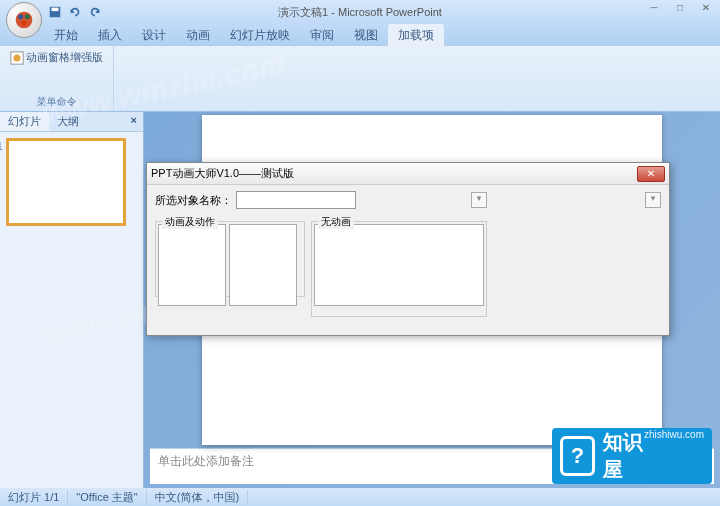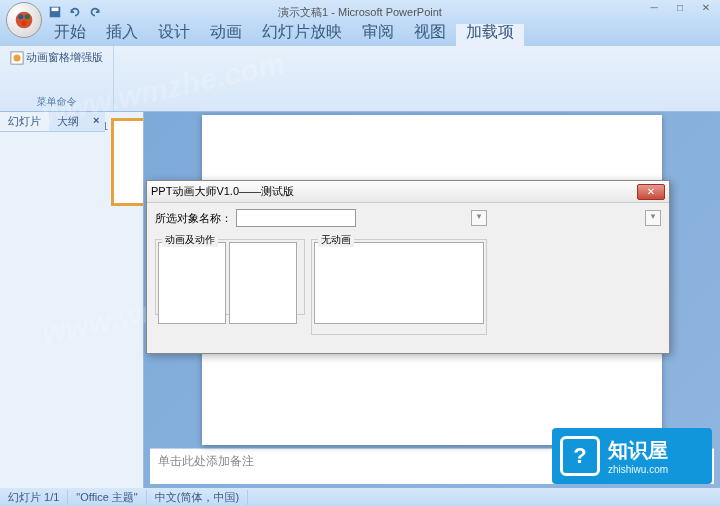--- a/index.html
+++ b/index.html
@@ -7,52 +7,52 @@
 
 .titlebar { height: 24px; background: linear-gradient(#d4e7fb,#c0dbf7); display: flex; align-items: center; position: relative; }
 .office-btn { width: 36px; height: 36px; background: radial-gradient(circle at 30% 30%, #fff, #d0d0d0); border-radius: 50%; position: absolute; left: 6px; top: 2px; z-index: 10; border: 1px solid #999; }
 .office-btn svg { width: 20px; height: 20px; margin: 7px; }
 .qat { margin-left: 46px; display: flex; gap: 2px; }
 .qat-btn { width: 18px; height: 18px; display: flex; align-items: center; justify-content: center; }
 .title-text { position: absolute; left: 50%; transform: translateX(-50%); font-size: 11px; color: #555; }
 .win-controls { position: absolute; right: 4px; top: 2px; display: flex; gap: 6px; }
 .win-btn { width: 20px; height: 14px; font-size: 10px; color: #666; text-align: center; }
 
-.ribbon-tabs { height: 22px; background: linear-gradient(#c0dbf7,#b0d0f0); display: flex; padding-left: 44px; font-size: 16px; align-items: flex-end; }
+.ribbon-tabs { height: 22px; background: linear-gradient(#c0dbf7,#b0d0f0); display: flex; padding-left: 44px; font-size: 12px; }
 .rtab { padding: 3px 10px; color: #3b5a82; cursor: pointer; }
 .rtab.active { background: #e8f1fb; border-radius: 3px 3px 0 0; }
 
 .ribbon-body { height: 66px; background: linear-gradient(#e8f1fb,#d7e7f9); border-bottom: 1px solid #9cbce0; display: flex; }
 .rgroup { border-right: 1px solid #c0d6ef; padding: 2px 6px; display: flex; flex-direction: column; }
 .rgroup-content { flex: 1; display: flex; align-items: flex-start; }
 .rgroup-label { font-size: 10px; color: #5a7aa5; text-align: center; padding-top: 2px; }
 .ani-btn { font-size: 11px; color: #3b5a82; padding: 2px 4px; display: flex; align-items: center; gap: 2px; }
 
 .workspace { position: absolute; top: 112px; left: 0; right: 0; bottom: 18px; background: linear-gradient(135deg,#7ba8d8,#8fb5df); display: flex; }
 .watermark { position: absolute; color: rgba(255,255,255,0.2); font-size: 30px; font-style: italic; font-weight: bold; pointer-events: none; transform: rotate(-12deg); }
 
-.sidepanel { width: 144px; background: #e9f1fb; border-right: 1px solid #9cbce0; display: flex; flex-direction: row; }
+.sidepanel { width: 144px; background: #e9f1fb; border-right: 1px solid #9cbce0; display: flex; flex-direction: column; }
 .sp-tabs { height: 20px; display: flex; background: #d7e7f9; font-size: 11px; border-bottom: 1px solid #b0ccea; }
 .sp-tab { padding: 2px 8px; color: #3b5a82; }
 .sp-tab.active { background: #e9f1fb; }
 .sp-close { margin-left: auto; padding: 2px 6px; color: #3b5a82; font-weight: bold; }
 .thumbs { flex: 1; padding: 6px; overflow: auto; }
 .thumb { width: 120px; height: 88px; background: #fff; border: 3px solid #e6a23c; position: relative; }
 .thumb-num { position: absolute; left: -12px; top: 0; font-size: 10px; color: #5a7aa5; }
 
 .canvas-area { flex: 1; position: relative; display: flex; flex-direction: column; }
 .slide-wrap { flex: 1; display: flex; align-items: center; justify-content: center; }
 .slide { width: 460px; height: 330px; background: #fff; box-shadow: 0 2px 6px rgba(0,0,0,0.3); position: relative; }
 .notes { height: 36px; background: #fff; border-top: 1px solid #bcd2ea; font-size: 12px; color: #888; padding: 4px 8px; margin: 0 6px 4px; }
 
 .statusbar { position: absolute; bottom: 0; left: 0; right: 0; height: 18px; background: linear-gradient(#d7e7f9,#c0dbf7); display: flex; align-items: center; font-size: 11px; color: #3b5a82; }
 .sb-item { padding: 0 8px; border-right: 1px solid #b0ccea; }
 
 
-.dialog { position: absolute; left: 146px; top: 180px; width: 524px; height: 174px; background: #f0f0f0; border: 1px solid #888; box-shadow: 2px 2px 8px rgba(0,0,0,0.3); }
+.dialog { position: absolute; left: 146px; top: 162px; width: 524px; height: 174px; background: #f0f0f0; border: 1px solid #888; box-shadow: 2px 2px 8px rgba(0,0,0,0.3); }
 .dlg-title { height: 22px; background: linear-gradient(#fdfdfd,#e8e8e8); border-bottom: 1px solid #ccc; display: flex; align-items: center; padding: 0 4px; font-size: 11px; }
 .dlg-close { margin-left: auto; width: 28px; height: 16px; background: linear-gradient(#e59a8f,#c94b3b); border: 1px solid #a03020; border-radius: 2px; color: #fff; font-size: 10px; text-align: center; line-height: 14px; }
 .dlg-body { padding: 6px 8px; font-size: 11px; }
 .dlg-row1 { display: flex; align-items: center; gap: 4px; margin-bottom: 12px; }
 .dlg-input { width: 120px; height: 18px; border: 1px solid #999; background: #fff; }
 .dlg-drop { width: 16px; height: 16px; border: 1px solid #aaa; background: #f8f8f8; text-align: center; font-size: 9px; color: #888; }
 .dlg-cols { display: flex; gap: 6px; }
 .fieldset { border: 1px solid #ccc; padding: 2px; position: relative; }
 .fs-label { position: absolute; top: -7px; left: 6px; background: #f0f0f0; padding: 0 3px; font-size: 10px; }
 .fs1 { width: 150px; height: 76px; }
@@ -64,21 +64,21 @@
 .link-red { color: #d00; text-decoration: underline; }
 .link-blue { color: #06c; text-decoration: underline; }
 .link-green { color: #090; }
 .link-pink { color: #d4a; text-decoration: underline; }
 .foot-right { margin-left: auto; color: #666; }
 .foot-right .em { color: #06c; text-decoration: underline; }
 .foot-right .xh { color: #d00; font-style: italic; }
 
 .logo-badge { position: absolute; right: 8px; bottom: 22px; width: 160px; height: 56px; background: #1296db; border-radius: 4px; display: flex; align-items: center; color: #fff; padding: 0 8px; }
 .logo-ico { width: 40px; height: 40px; border: 3px solid #fff; border-radius: 6px; display: flex; align-items: center; justify-content: center; font-size: 22px; font-weight: bold; margin-right: 8px; }
-.logo-txt { display: flex; flex-direction: column; }
+.logo-txt { display: flex; flex-direction: row; }
 .logo-cn { font-size: 20px; font-weight: bold; }
 .logo-url { font-size: 10px; opacity: .9; }
 </style>
 </head>
 <body>
 
 <div class="titlebar">
   <div class="office-btn">
     <svg viewBox="0 0 24 24">
         <circle cx="12" cy="12" r="10" fill="#d35230"></circle>

